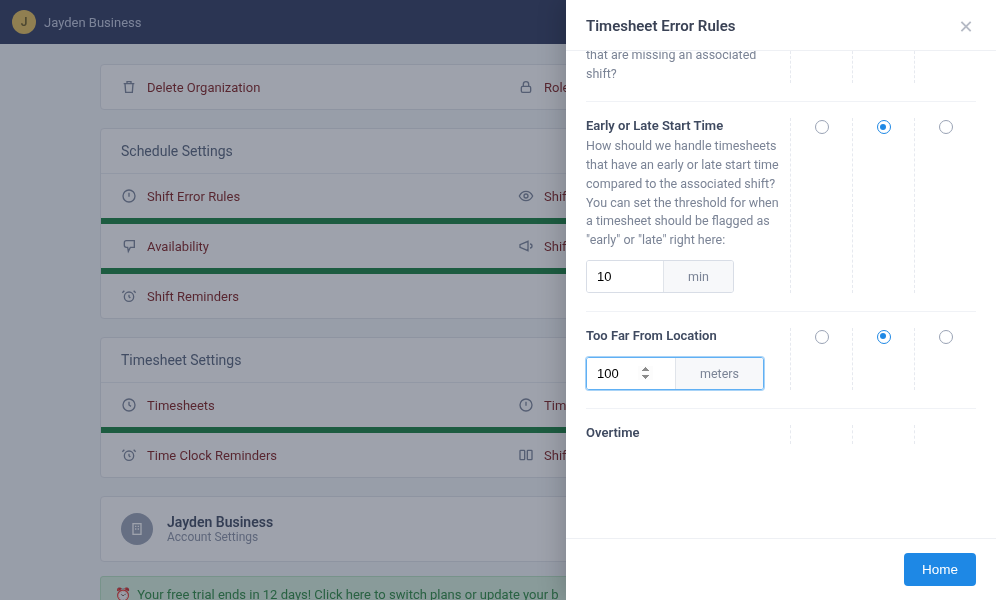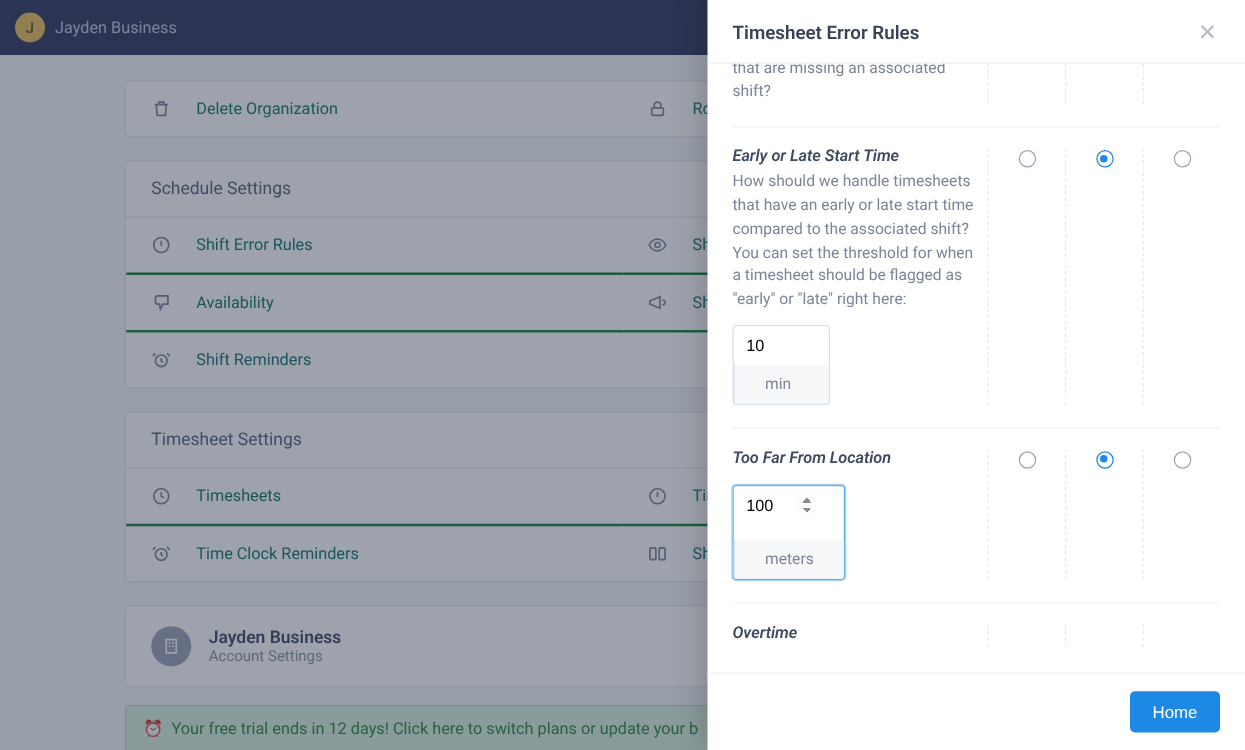--- a/index.html
+++ b/index.html
@@ -9,22 +9,22 @@
 .avatar { width: 24px; height: 24px; border-radius: 50%; background: #e6c05a; color: #6b5a1f; display: inline-flex; align-items: center; justify-content: center; font-weight: 600; font-size: 12px; margin-right: 8px; }
 .org-name { font-size: 13px; color: #c2c8dd; }
 .topnav { margin-left: auto; display: flex; gap: 20px; padding-right: 20px; }
 .topnav-item { display: flex; align-items: center; gap: 6px; color: #c2c8dd; font-size: 13px; }
 .icon { width: 16px; height: 16px; display: inline-flex; align-items: center; justify-content: center; }
 
 .main { padding: 20px 100px; }
 .card { background: #fff; border: 1px solid #e2e6ec; border-radius: 4px; margin-bottom: 18px; }
 .card-section-header { padding: 14px 20px; font-size: 14px; color: #56637a; border-bottom: 1px solid #eaedf2; }
 .card-row { display: flex; }
-.card-cell { flex: 1; padding: 14px 20px; display: flex; align-items: center; gap: 20px; color: #0f766e; font-size: 13px; }
-.card-row + .card-row .card-cell { border-top: 2px solid #15803d; }
+.card-cell { flex: 1; padding: 14px 20px; display: flex; align-items: center; gap: 10px; color: #7f1d1d; font-size: 13px; }
+.card-row + .card-row .card-cell { border-top: 6px solid #15803d; }
 .card-cell-icon { color: #7a8498; flex-shrink: 0; }
 
 .account-card { background: #fff; border: 1px solid #e2e6ec; border-radius: 4px; padding: 16px 20px; display: flex; align-items: center; gap: 14px; }
 .acct-avatar { width: 32px; height: 32px; border-radius: 50%; background: #9aa3b5; color: #fff; display: flex; align-items: center; justify-content: center; }
 .acct-title { font-size: 14px; font-weight: 600; color: #3f4a60; }
 .acct-sub { font-size: 12px; color: #8a92a5; }
 
 .trial-banner { margin-top: 14px; background: #d9f2de; border: 1px solid #b8e4c1; border-radius: 3px; padding: 10px 14px; display: flex; align-items: center; gap: 6px; color: #2a8a3f; font-size: 13px; }
 .trial-banner .clock { color: #cc5a5a; }
 
@@ -32,29 +32,29 @@
 
 .panel { position: absolute; top: 0; right: 0; width: 430px; height: 600px; background: #fff; box-shadow: -4px 0 24px rgba(0,0,0,0.18); display: flex; flex-direction: column; }
 .panel-header { padding: 16px 20px 14px 20px; display: flex; align-items: center; justify-content: space-between; border-bottom: 1px solid #eef0f4; }
 .panel-title { font-size: 15px; font-weight: 600; color: #3a4255; }
 .panel-close { width: 20px; height: 20px; color: #b5bac5; cursor: pointer; font-size: 18px; display: flex; align-items: center; justify-content: center; }
 
 .panel-body { flex: 1; overflow-y: auto; padding: 0 20px; }
 .scroll-cut { margin-top: -40px; }
 .rule { display: flex; border-bottom: 1px solid #f0f2f6; padding: 16px 0 18px 0; }
 .rule-text { flex: 1; padding-right: 10px; }
-.rule-title { font-size: 13px; font-weight: 600; color: #3f4a60; margin-bottom: 4px; font-style: italic; }
+.rule-title { font-size: 13px; font-weight: 600; color: #3f4a60; margin-bottom: 4px; }
 .rule-desc { font-size: 12.5px; color: #7b8496; line-height: 1.5; }
 .rule-radios { display: flex; width: 186px; flex-shrink: 0; }
 .radio-col { flex: 1; display: flex; justify-content: center; align-items: flex-start; padding-top: 2px; border-left: 1px dashed #e6e9ef; }
 .radio { appearance: none; width: 14px; height: 14px; border: 1.5px solid #9aa3b5; border-radius: 50%; cursor: pointer; position: relative; background: #fff; }
 .radio:checked { border-color: #1e88e5; }
 .radio:checked::after { content: ""; position: absolute; top: 2.5px; left: 2.5px; width: 6px; height: 6px; border-radius: 50%; background: #1e88e5; }
 
-.input-group { display: inline-flex; margin-top: 10px; border: 1px solid #d8dde6; border-radius: 3px; overflow: hidden; flex-direction: column; }
+.input-group { display: inline-flex; margin-top: 10px; border: 1px solid #d8dde6; border-radius: 3px; overflow: hidden; }
 .input-group.focused { border-color: #60b0f4; box-shadow: 0 0 0 1px #a8d3f7; gap: 12px; }
 .input-group input { border: none; width: 76px; padding: 8px 10px; font-size: 13px; outline: none; }
 .input-suffix { background: #f7f8fa; border-left: 1px solid #e0e4ea; padding: 8px 24px; font-size: 12.5px; color: #7b8496; display: flex; align-items: center; }
 .input-group input[type=number]::-webkit-inner-spin-button { opacity: 1; }
 
 .panel-footer { padding: 14px 20px; display: flex; justify-content: flex-end; border-top: 1px solid #eef0f4; }
 .btn-save { background: #1e88e5; color: #fff; border: none; border-radius: 4px; padding: 9px 18px; font-size: 13.5px; font-weight: 500; cursor: pointer; }
 
 svg { width: 16px; height: 16px; }
 </style>

